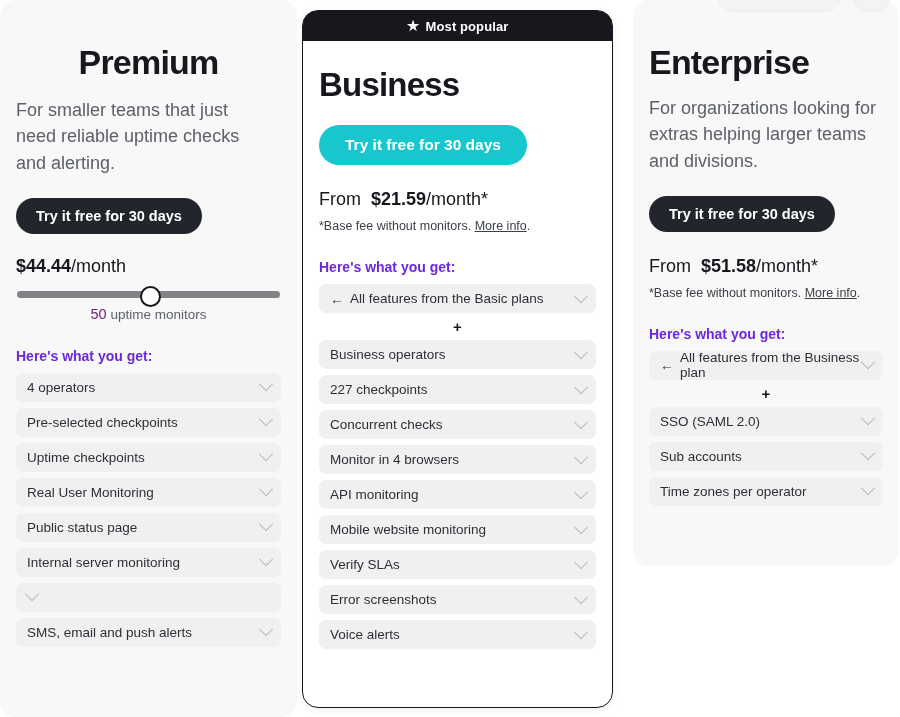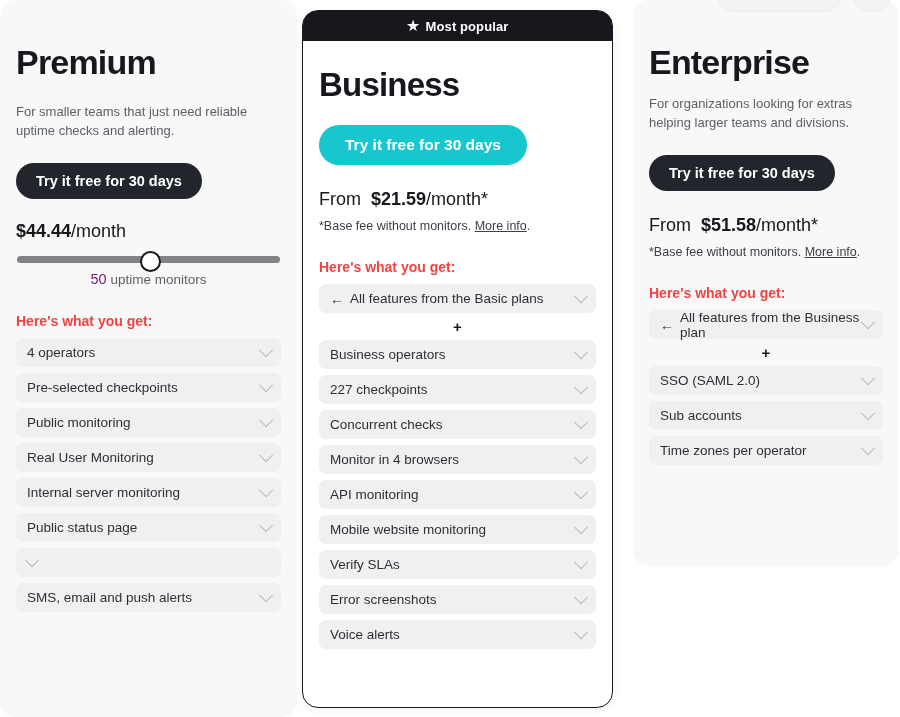--- a/index.html
+++ b/index.html
@@ -108,30 +108,30 @@
   }
 
   
   .plan-title {
     font-size: 34px;
     font-weight: bold;
     letter-spacing: -0.8px;
     margin: 0;
     line-height: 1.1;
   }
-  .premium .plan-title { margin-bottom: 22px; }
+  .premium .plan-title { margin-bottom: 16px; text-align: center; }
   .enterprise .plan-title { margin-bottom: 14px; }
   .business .plan-title {
     margin-top: 26px;
     margin-bottom: 22px;
     font-size: 33px;
   }
 
   .plan-desc {
-    font-size: 13px;
+    font-size: 18px;
     line-height: 1.45;
     color: #5c6068;
     margin: 0 0 22px 0;
     max-width: 255px;
   }
 
   
   .cta {
     display: inline-flex;
     align-items: center;
@@ -212,21 +212,21 @@
   .slider-label .count {
     font-weight: normal;
     color: #701a75;
     font-size: 14.5px;
   }
 
   
   .features-heading {
     font-size: 14px;
     font-weight: bold;
-    color: #ef4444;
+    color: #6d28d9;
     margin: 26px 0 9px 0;
   }
   .business .features-heading { margin-top: 26px; }
 
   .feature-list {
     list-style: none;
     margin: 0;
     padding: 0;
   }
   .feature-item {
@@ -298,33 +298,33 @@
     <ul class="feature-list">
       <li class="feature-item">
           <span class="label">4 operators</span>
           <span class="chevron-icon"></span>
         </li>
       <li class="feature-item">
           <span class="label">Pre-selected checkpoints</span>
           <span class="chevron-icon"></span>
         </li>
       <li class="feature-item">
-          <span class="label">Public monitoring</span>
+          <span class="label">Uptime checkpoints</span>
           <span class="chevron-icon"></span>
         </li>
       <li class="feature-item">
           <span class="label">Real User Monitoring</span>
           <span class="chevron-icon"></span>
         </li>
       <li class="feature-item">
+          <span class="label">Public status page</span>
+          <span class="chevron-icon"></span>
+        </li>
+      <li class="feature-item">
           <span class="label">Internal server monitoring</span>
-          <span class="chevron-icon"></span>
-        </li>
-      <li class="feature-item">
-          <span class="label">Public status page</span>
           <span class="chevron-icon"></span>
         </li>
       <li class="feature-item">
           <span class="chevron-icon"></span>
         </li>
       <li class="feature-item">
           <span class="label">SMS, email and push alerts</span>
           <span class="chevron-icon"></span>
         </li>
     </ul>

